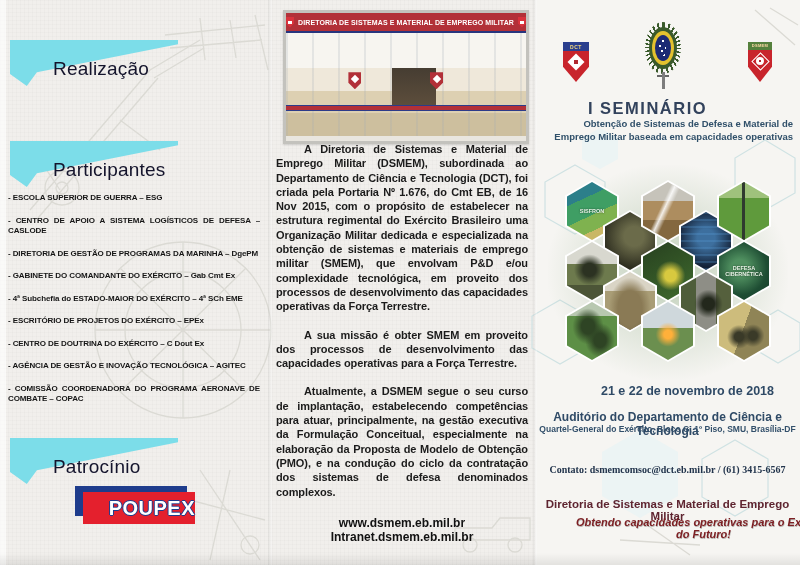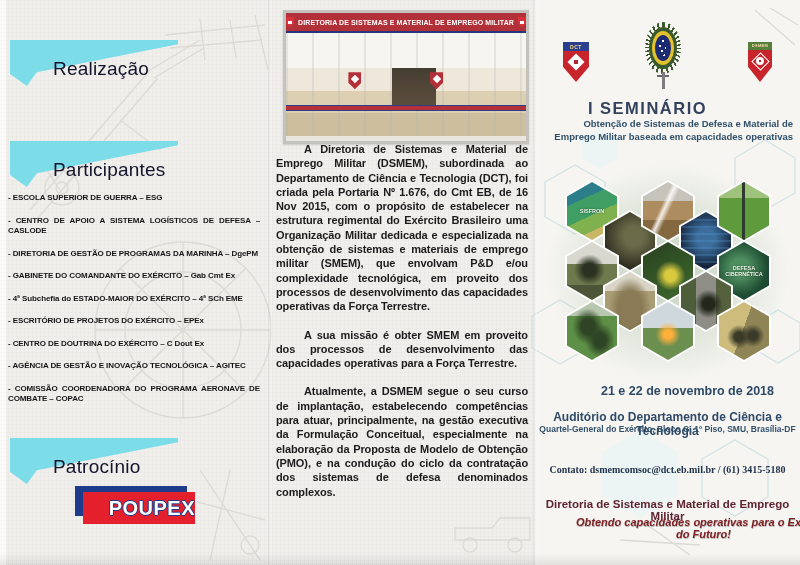--- a/index.html
+++ b/index.html
@@ -230,20 +230,24 @@
         </div>
       <div class="hstripe"></div>
     </div>
   </div>
 
   <div class="abs paras">
     <p>A Diretoria de Sistemas e Material de Emprego Militar (DSMEM), subordinada ao Departamento de Ciência e Tecnologia (DCT), foi criada pela Portaria Nº 1.676, do Cmt EB, de 16 Nov 2015, com o propósito de estabelecer na estrutura regimental do Exército Brasileiro uma Organização Militar dedicada e especializada na obtenção de sistemas e materiais de emprego militar (SMEM), que envolvam P&amp;D e/ou complexidade tecnológica, em proveito dos processos de desenvolvimento das capacidades operativas da Força Terrestre.</p>
     <p>A sua missão é obter SMEM em proveito dos processos de desenvolvimento das capacidades operativas para a Força Terrestre.</p>
     <p>Atualmente, a DSMEM segue o seu curso de implantação, estabelecendo competências para atuar, principalmente, na gestão executiva da Formulação Conceitual, especialmente na elaboração da Proposta de Modelo de Obtenção (PMO), e na condução do ciclo da contratação dos sistemas de defesa denominados complexos.</p>
   </div>
+  <div class="abs links">
+    <div>www.dsmem.eb.mil.br</div>
+    <div>Intranet.dsmem.eb.mil.br</div>
+  </div>
 
   <div class="abs shield dct">
     <div class="lbl">DCT</div>
     <div class="dia"></div>
   </div>
 
   <div class="abs emblem">
     <div class="em-spikes"></div>
     <div class="em-green"></div>
     <div class="em-yellow"></div>
@@ -303,19 +307,19 @@
   <div class="hexw" style="left:641px;top:300px">
       <div class="hex hx-firing"></div>
     </div>
   <div class="hexw" style="left:717px;top:300px">
       <div class="hex hx-computers"></div>
     </div>
 
   <div class="abs r-date">21 e 22 de novembro de 2018</div>
   <div class="abs r-venue1">Auditório do Departamento de Ciência e Tecnologia</div>
   <div class="abs r-venue2">Quartel-General do Exército, Bloco G, 1º Piso, SMU, Brasília-DF</div>
-  <div class="abs r-insc-c">Contato: dsmemcomsoc@dct.eb.mil.br / (61) 3415-5180</div>
+  <div class="abs r-insc-c">Contato: dsmemcomsoc@dct.eb.mil.br / (61) 3415-6567</div>
   <div class="abs r-org">Diretoria de Sistemas e Material de Emprego Militar</div>
   <div class="abs r-motto">Obtendo capacidades operativas para o Exército do Futuro!</div>
 
   <div class="abs left-edge"></div>
   <div class="abs bottom-edge"></div>
 </div>
 
 </body></html>

